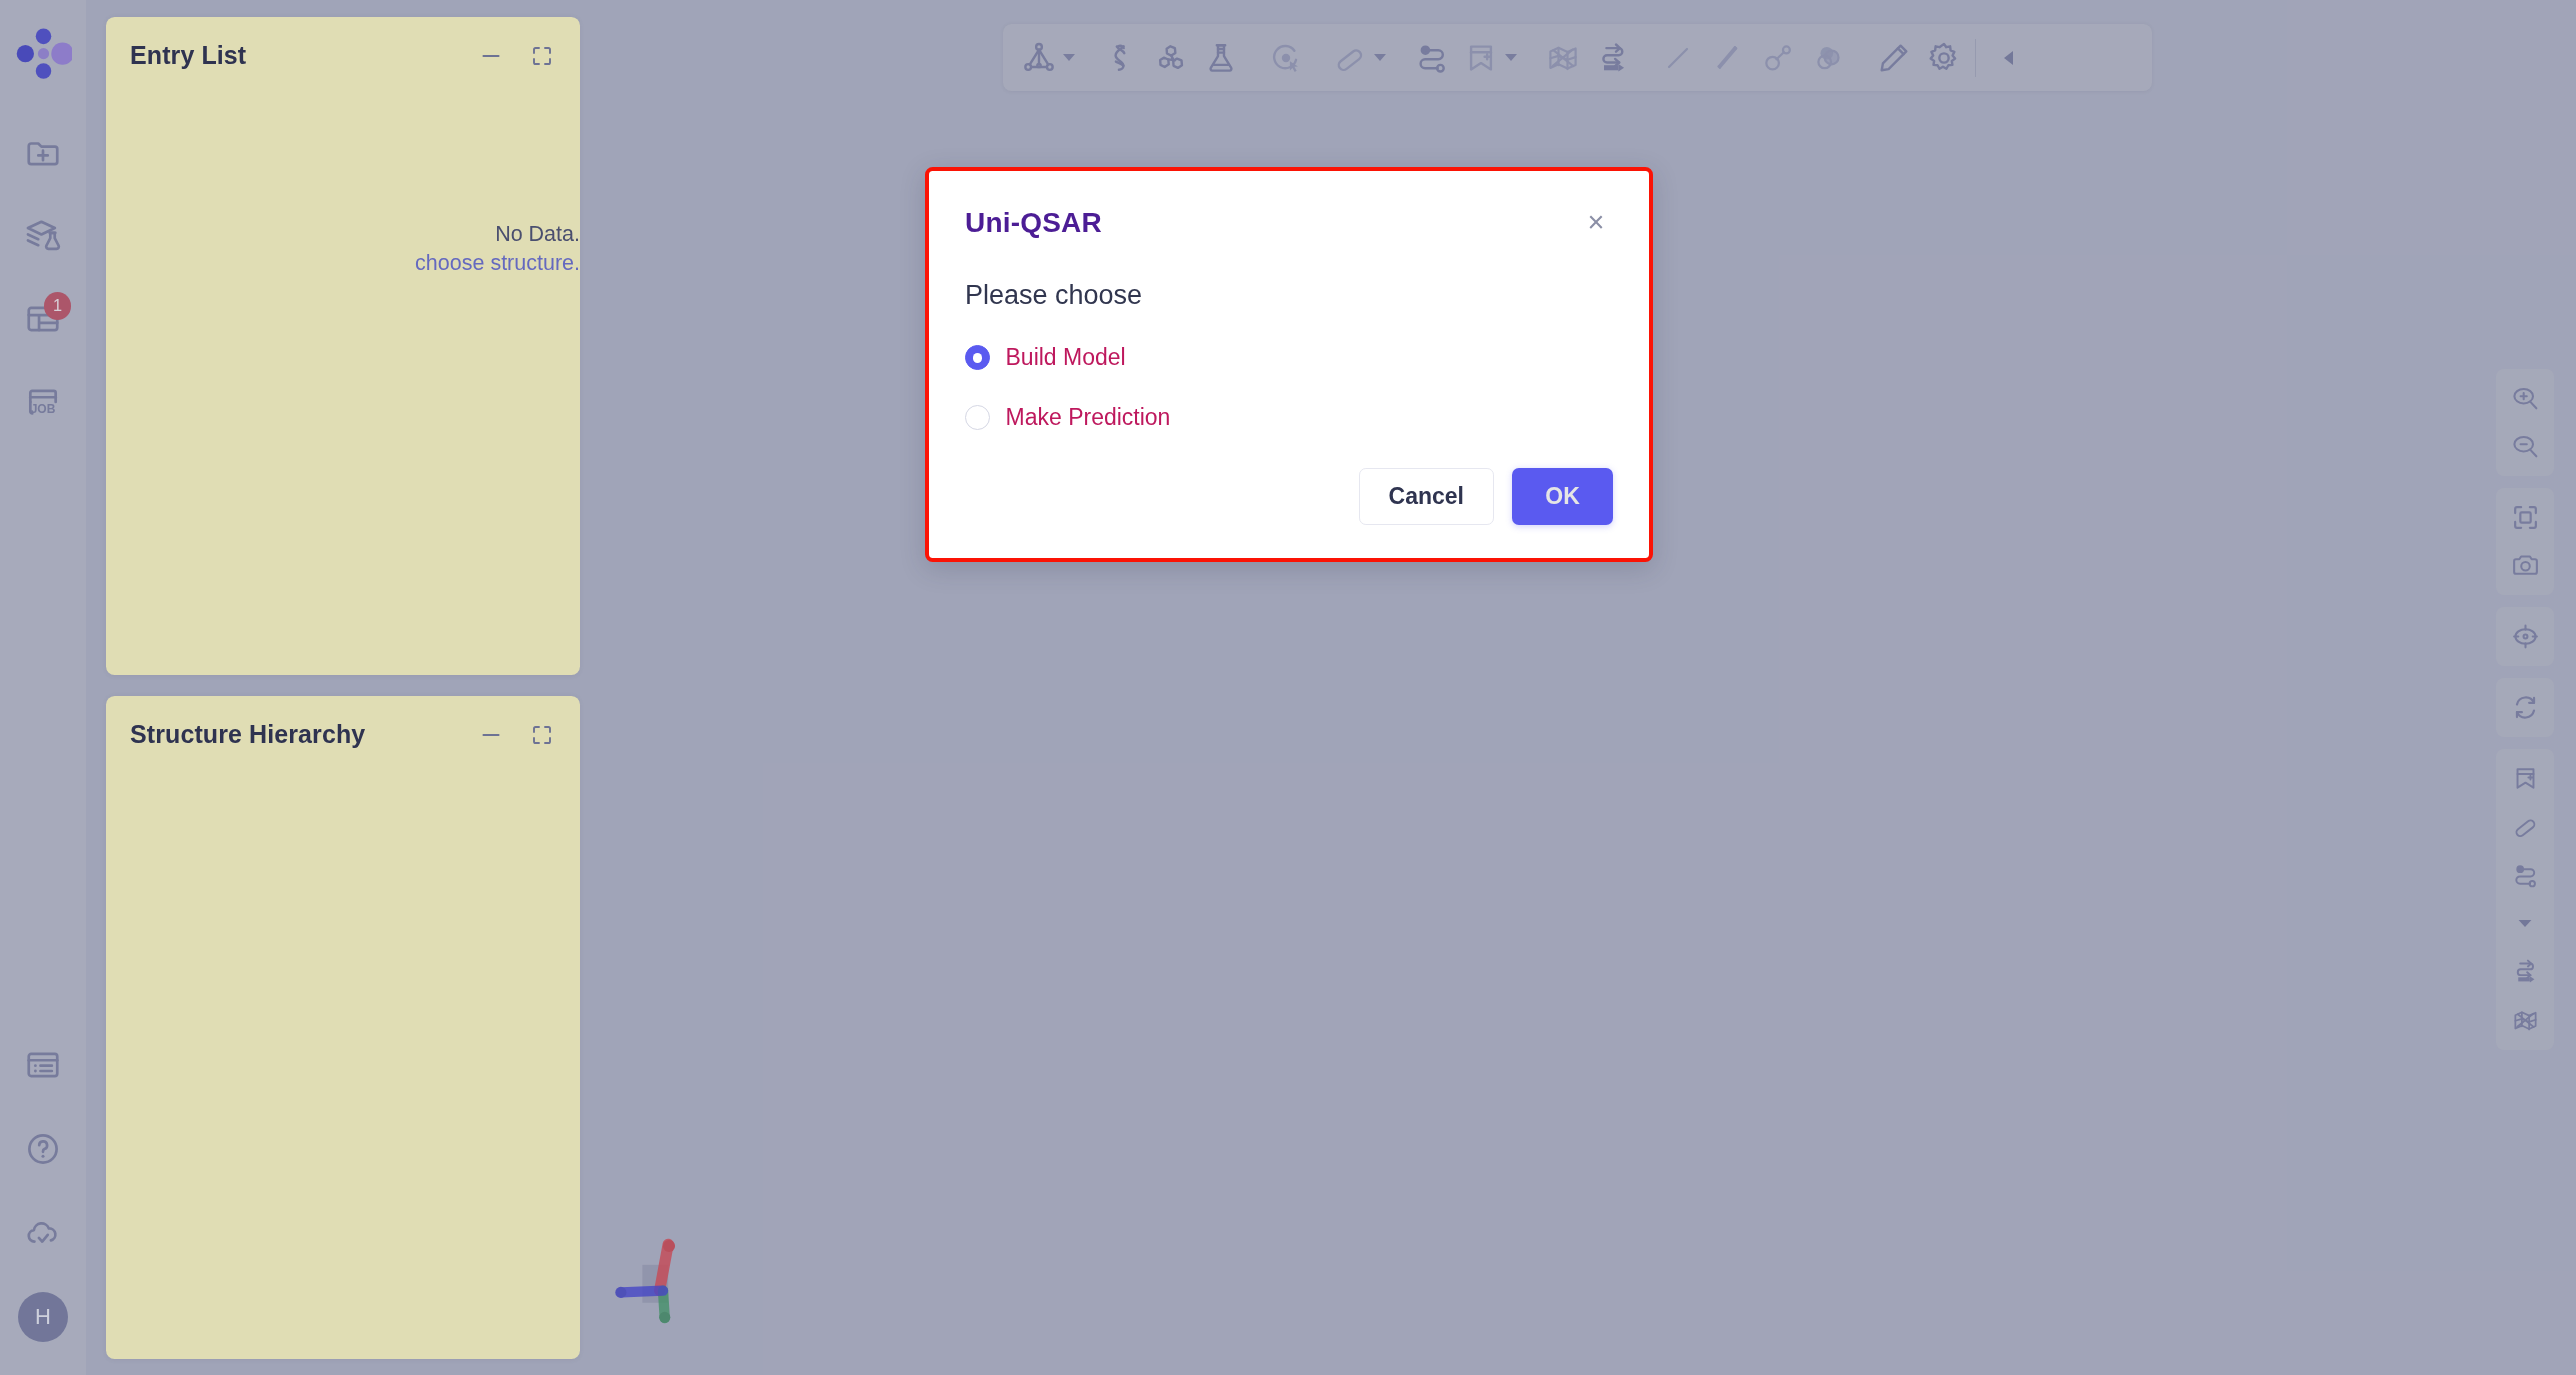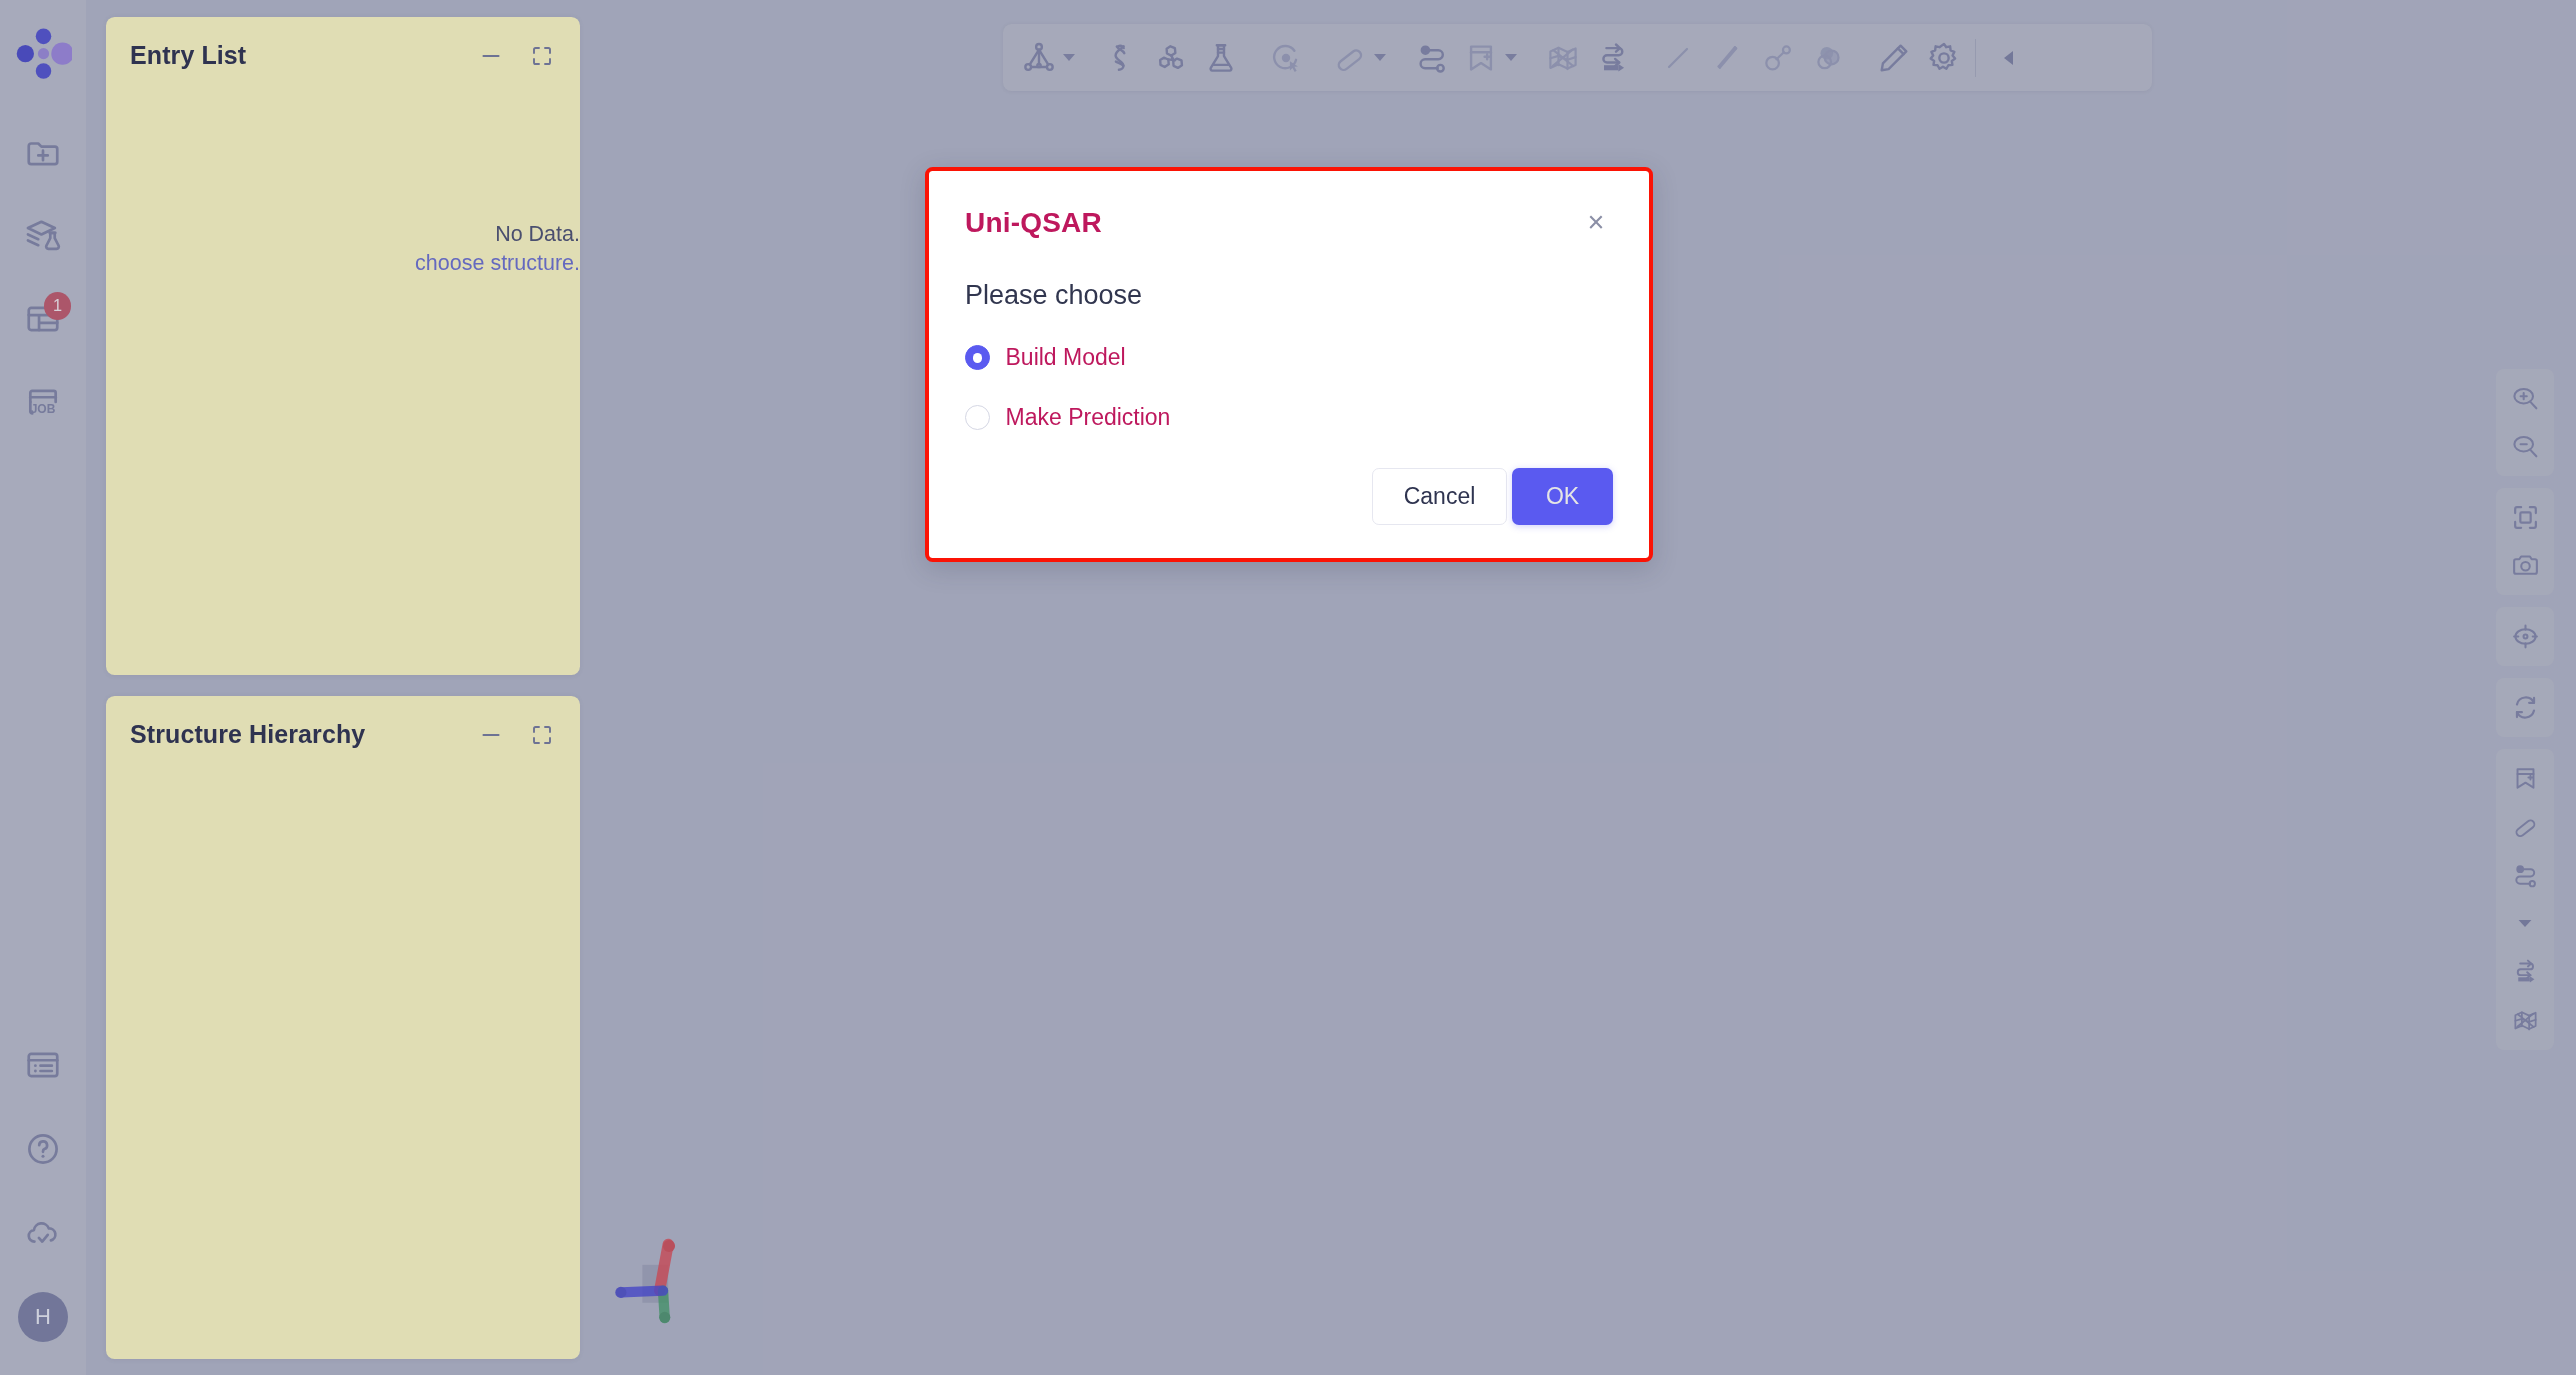--- a/index.html
+++ b/index.html
@@ -155,21 +155,21 @@
     border: 4.3px solid #fb1305;
     border-radius: 7.7px;
     z-index: 21;
     box-shadow: 0 6.9px 26px rgba(40,45,70,0.18);
   }
   .modal-head {
     display: flex; align-items: flex-start;
     padding: 36px 36px 0 36px;
   }
   .modal-title {
-    font-size: 28px; font-weight: 700; color: #be185d;
+    font-size: 28px; font-weight: 700; color: #4c1d95;
     letter-spacing: 0.2px;
   }
   .modal-close {
     margin-left: auto; width: 34px; height: 34px;
     display: flex; align-items: center; justify-content: center;
     color: #8b8fa6; font-size: 29px; line-height: 1;
     margin-top: -1.7px;
   }
   .modal-body { padding: 0 36px; }
   .modal-prompt { margin-top: 41px; font-size: 27px; color: #31364f; }
@@ -187,21 +187,21 @@
   }
   .radio-dot.checked {
     background: #5a5af0; border-color: #5a5af0;
   }
   .radio-dot.checked::after {
     content: ""; width: 9.4px; height: 9.4px; border-radius: 50%; background: #fff;
   }
   .radio-label { font-size: 23px; color: #be185d; }
   .modal-footer {
     position: absolute; right: 36px; bottom: 33px;
-    display: flex; align-items: center; gap: 5px;
+    display: flex; align-items: center; gap: 18px; font-weight: bold;
   }
   .btn {
     height: 57px; border-radius: 6.9px;
     display: flex; align-items: center; justify-content: center;
     font-size: 23px; padding: 0 29px;
     font-family: "Liberation Sans", sans-serif;
   }
   .btn-cancel {
     background: #fff; color: #2f3450;
     border: 1.3px solid #e6e7f0;

